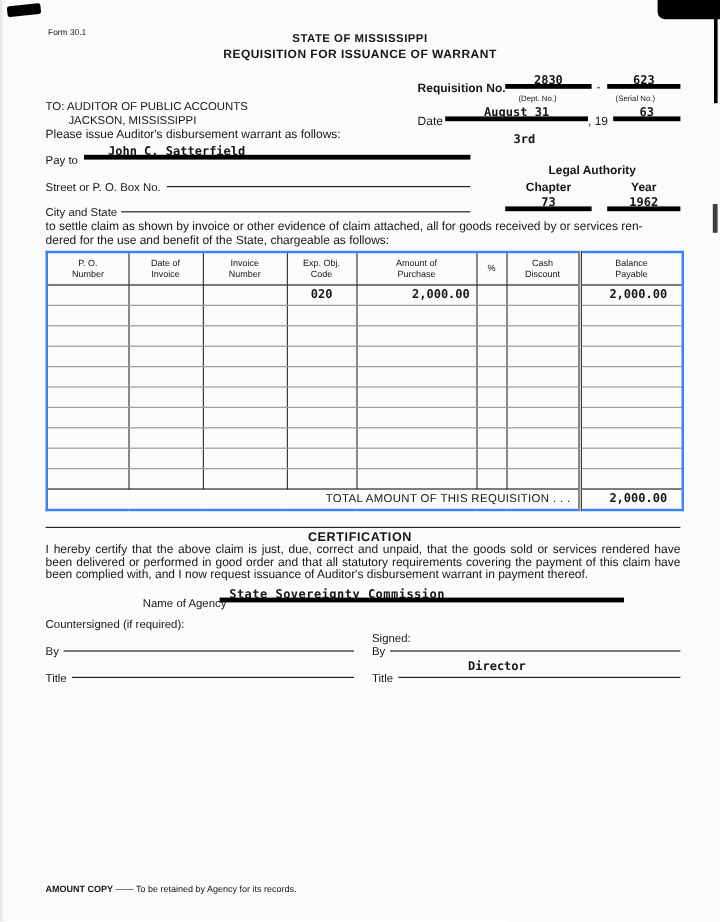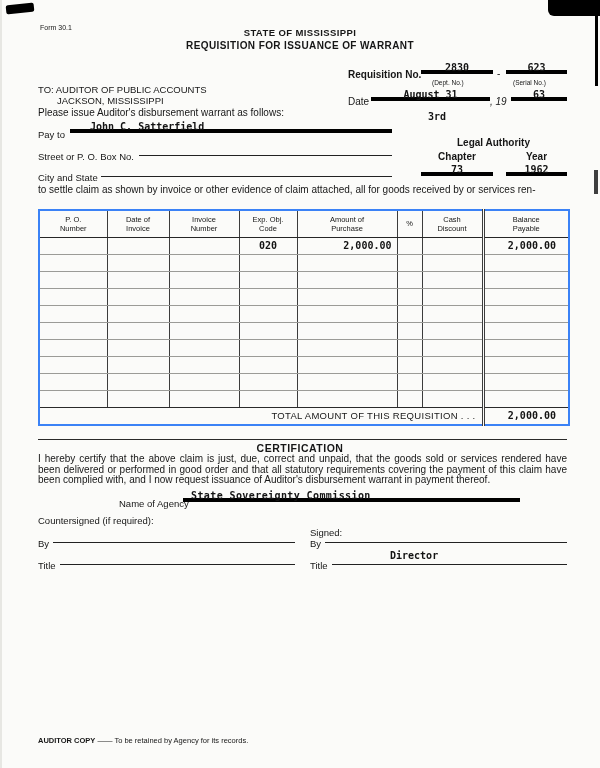--- a/index.html
+++ b/index.html
@@ -73,21 +73,21 @@
   <span class="abs t9" style="left:497px;top:68px;">-</span>
   <span class="abs fill typed" style="left:506px;top:61px;width:61px;text-align:center;">623</span>
   <span class="abs t65" style="left:432px;top:79px;">(Dept. No.)</span>
   <span class="abs t65" style="left:513px;top:79px;">(Serial No.)</span>
 
   <div class="abs t95" style="left:38px;top:84px;text-align:right;">TO: AUDITOR OF PUBLIC ACCOUNTS</div>
   <div class="abs t95" style="left:57px;top:95px;">JACKSON, MISSISSIPPI</div>
 
   <span class="abs t9" style="left:348px;top:96px;">Date</span>
   <span class="abs fill typed" style="left:371px;top:88px;width:119px;text-align:center;">August 31</span>
-  <span class="abs t9" style="left:490px;top:96px;font-style:italic;">, 19</span>
+  <span class="abs t9" style="left:490px;top:96px;">, 19</span>
   <span class="abs fill typed" style="left:511px;top:88px;width:56px;text-align:center;">63</span>
 
   <div class="abs t9" style="left:38px;top:107px;">Please issue Auditor's disbursement warrant as follows:</div>
   <div class="abs typed" style="left:428px;top:111px;">3rd</div>
 
   <span class="abs t95" style="left:38px;top:129px;">Pay to</span>
   <span class="abs fill typed" style="left:70px;top:120px;width:322px;padding-left:20px;">John C. Satterfield</span>
 
   <div class="abs b t9" style="left:420px;top:137px;width:147px;text-align:center;">Legal Authority</div>
   <span class="abs b t9" style="left:421px;top:151px;width:72px;text-align:center;">Chapter</span>
@@ -95,20 +95,21 @@
   <span class="abs fill typed" style="left:421px;top:163px;width:72px;text-align:center;">73</span>
   <span class="abs fill typed" style="left:506px;top:163px;width:61px;text-align:center;">1962</span>
 
   <span class="abs t95" style="left:38px;top:151px;">Street or P. O. Box No.</span>
   <span class="abs line" style="left:139px;top:143px;width:253px;"></span>
   <span class="abs t95" style="left:38px;top:172px;">City and State</span>
   <span class="abs line" style="left:101px;top:164px;width:291px;"></span>
 
   <div class="abs t9" style="left:38px;top:185px;width:529px;line-height:10.6px;">
     <div>to settle claim as shown by invoice or other evidence of claim attached, all for goods received by or services ren-</div>
+    <div>dered for the use and benefit of the State, chargeable as follows:</div>
   </div>
 
   <table class="grid abs" style="left:38px;top:209px;">
     <colgroup>
       <col style="width:68px">
         <col style="width:62px">
         <col style="width:70px">
         <col style="width:58px">
       <col style="width:100px">
         <col style="width:25px">
@@ -276,16 +277,16 @@
   <span class="abs t95" style="left:310px;top:538px;">By</span>
   <span class="abs line" style="left:325px;top:530px;width:242px;"></span>
 
   <span class="abs t95" style="left:38px;top:560px;">Title</span>
   <span class="abs line" style="left:60px;top:552px;width:235px;"></span>
   <span class="abs t95" style="left:310px;top:560px;">Title</span>
   <span class="abs line" style="left:332px;top:552px;width:235px;"></span>
   <span class="abs typed" style="left:390px;top:550px;">Director</span>
 
   <div class="abs t75" style="left:38px;top:736px;">
-    <span class="b">AUDITOR COPY</span><span> —— To be retained by Agency for its records.</span>
+    <span class="b">AMOUNT COPY</span><span> —— To be retained by Agency for its records.</span>
   </div>
 
 </div>
 
 </body></html>

